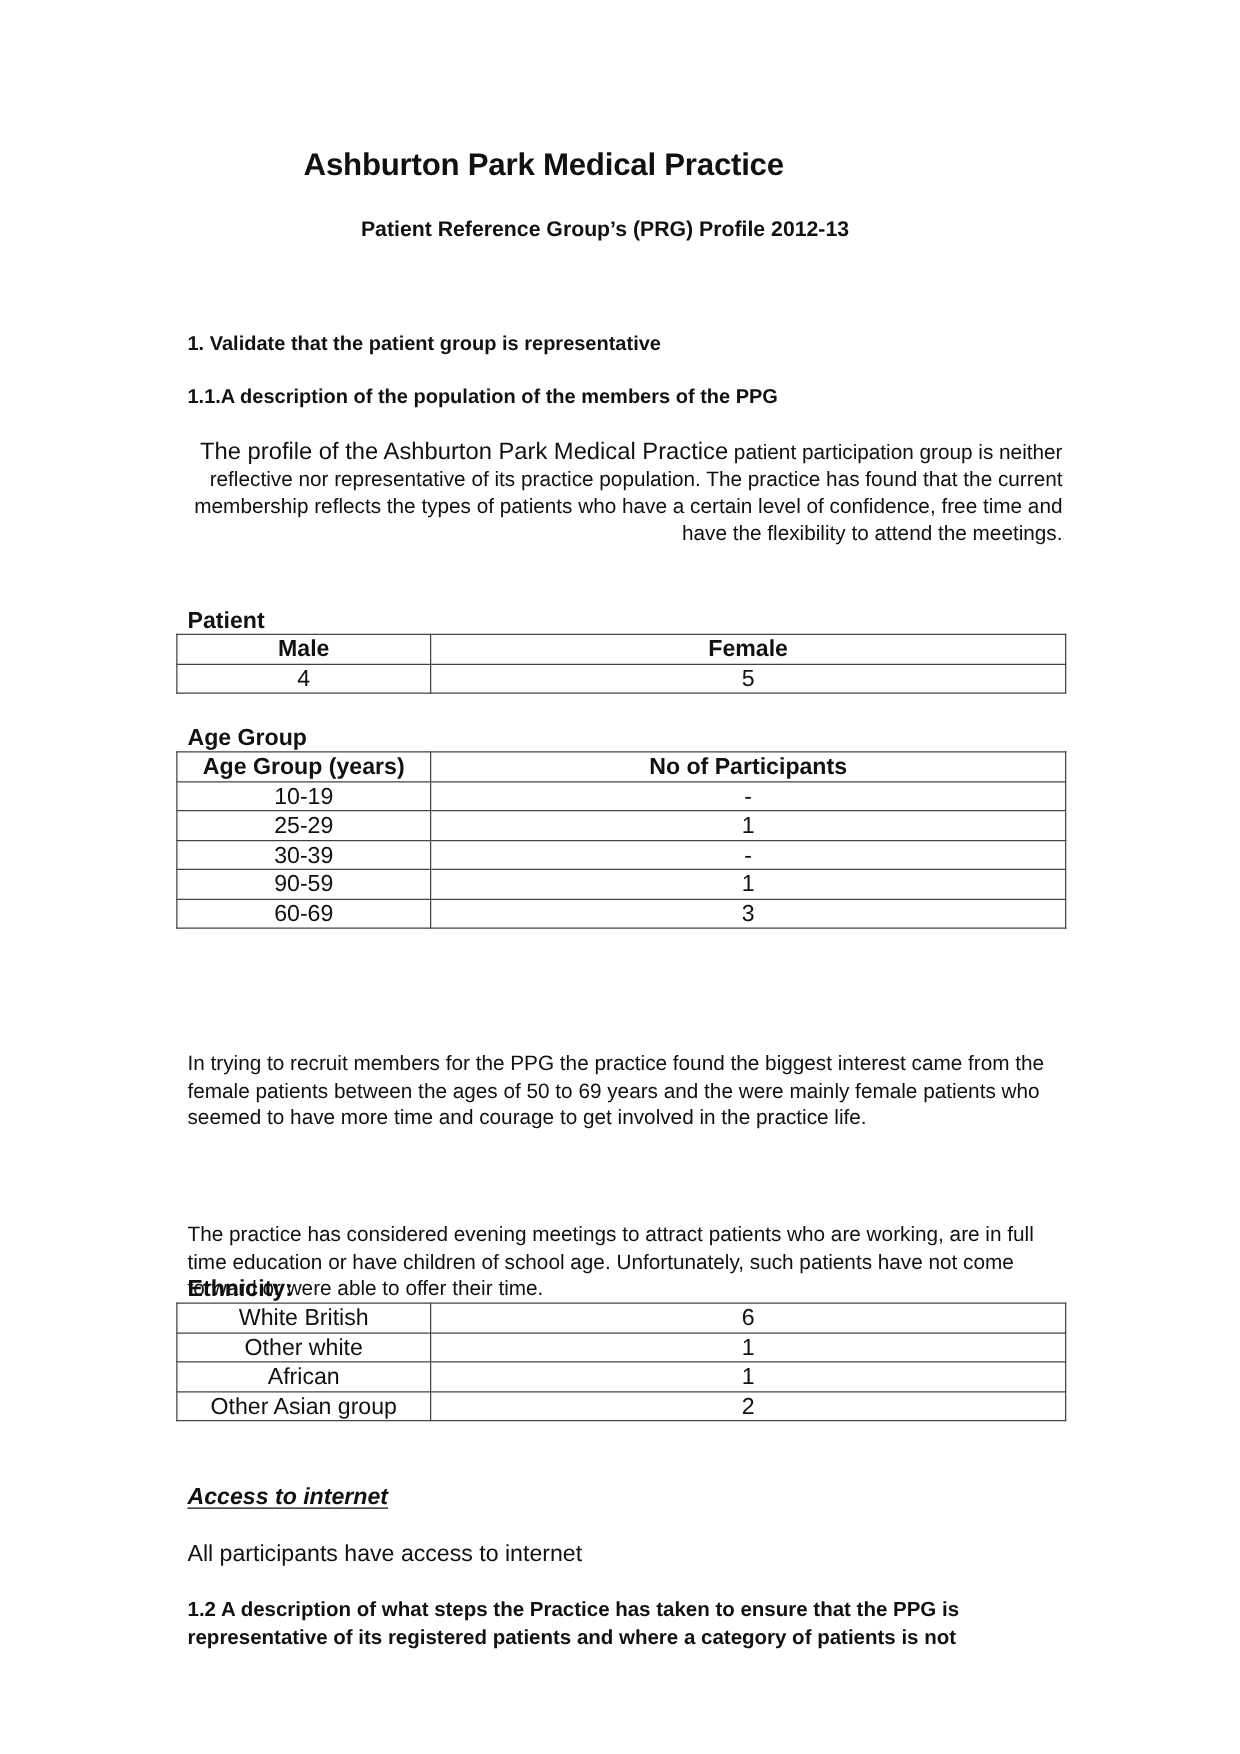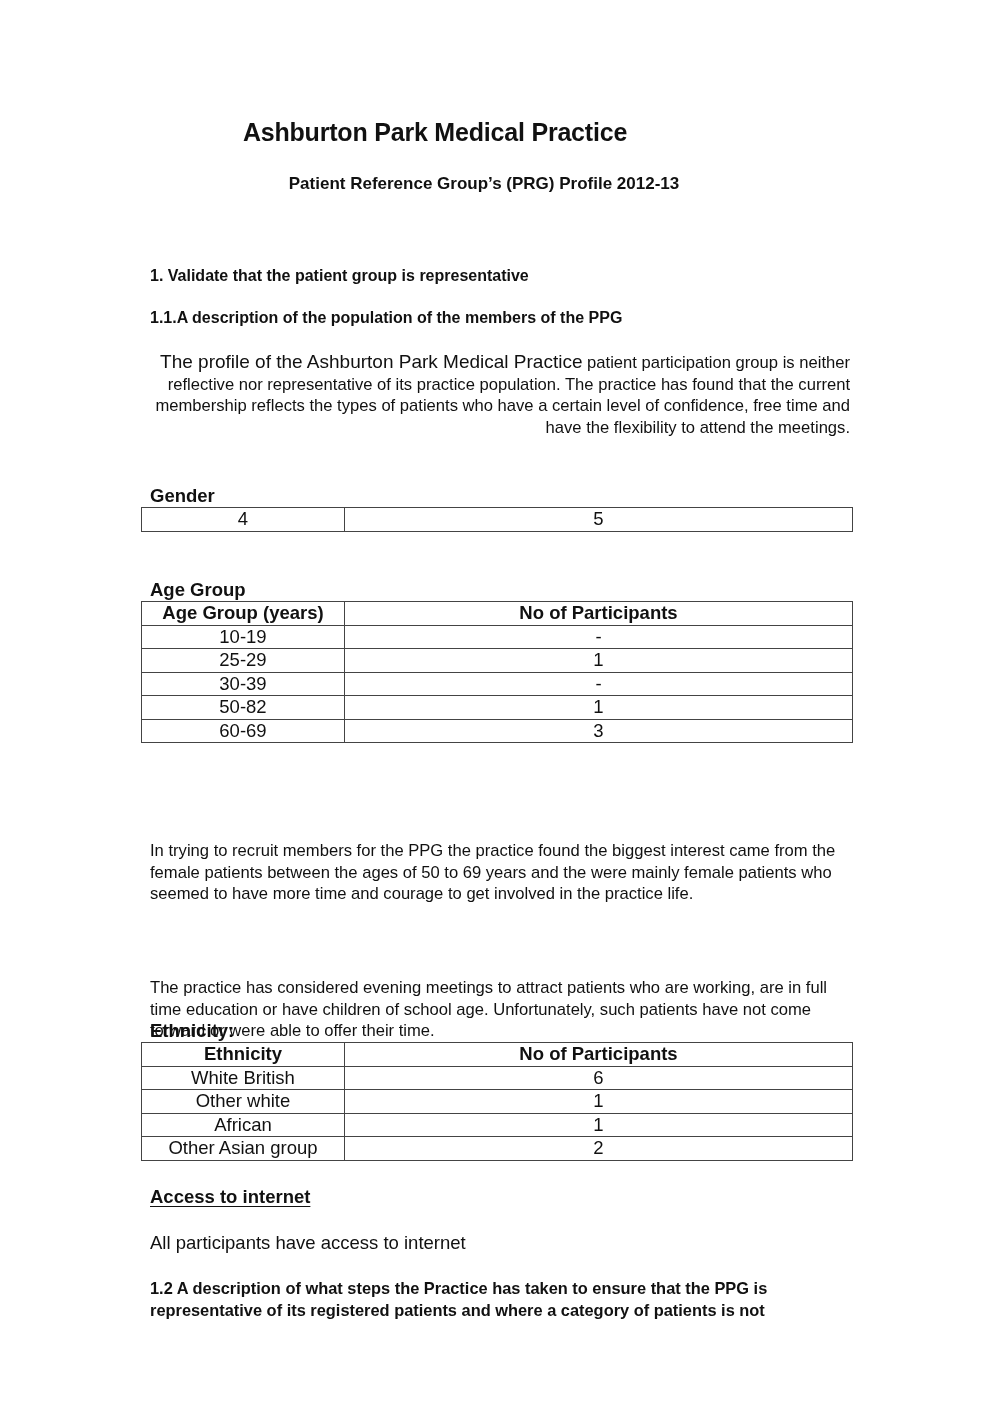--- a/index.html
+++ b/index.html
@@ -67,46 +67,51 @@
     }
     table.grid th { font-weight: bold; }
     table.grid col.c1 { width: 203px; }
     table.grid col.c2 { width: 508px; }
     .underline-head {
       left: 150px;
       font-size: 18.5px;
       font-weight: bold;
       text-decoration: underline;
       text-underline-offset: 3px;
+      font-style: italic;
     }
     .plain {
       left: 150px;
       font-size: 18.5px;
     }
   </style>
 </head>
 <body>
 
 <div class="abs title">Ashburton Park Medical Practice</div>
 <div class="abs subtitle">Patient Reference Group’s (PRG) Profile 2012-13</div>
 
 <div class="abs h-bold" style="top:267px;text-align:center;">1. Validate that the patient group is representative</div>
 <div class="abs h-bold" style="top:309px;">1.1.A description of the population of the members of the PPG</div>
 
 <div class="abs para" style="top:351px;text-align:right;">
   <span class="lead" style="white-space:pre;"> The profile of the Ashburton Park Medical Practice</span><span> patient participation group is neither reflective nor representative of its practice population. The practice has found that the current membership reflects the types of patients who have a certain level of confidence, free time and have the flexibility to attend the meetings.</span>
 </div>
 
-<div class="abs section-label" style="top:485px;">Gender</div>
+<div class="abs section-label" style="top:485px;">Patient</div>
 <table class="grid" style="top:507px;">
   <colgroup>
       <col class="c1">
       <col class="c2">
     </colgroup>
   <tbody>
+      <tr>
+    <th>Male</th>
+    <th>Female</th>
+  </tr>
   <tr>
     <td>4</td>
     <td>5</td>
   </tr>
 </tbody>
   </table>
 
 <div class="abs section-label" style="top:579px;">Age Group</div>
 <table class="grid" style="top:601px;">
   <colgroup>
@@ -124,44 +129,40 @@
   </tr>
   <tr>
     <td>25-29</td>
     <td>1</td>
   </tr>
   <tr>
     <td>30-39</td>
     <td>-</td>
   </tr>
   <tr>
-    <td>50-82</td>
+    <td>90-59</td>
     <td>1</td>
   </tr>
   <tr>
     <td>60-69</td>
     <td>3</td>
   </tr>
 </tbody>
   </table>
 
 <div class="abs para" style="top:840px;"> In trying to recruit members for the PPG the practice found the biggest interest came from the female patients between the ages of 50 to 69 years and the were mainly female  patients who seemed to have more time and courage to get involved in the practice life.</div>
 <div class="abs para" style="top:945px;margin-top:32px;"> The practice has considered evening meetings to attract patients who are working, are in full time education or have children of school age. Unfortunately, such patients have not come forward or were able to offer their time.</div>
 
 <div class="abs section-label" style="top:1020px;">Ethnicity:</div>
 <table class="grid" style="top:1042px;">
   <colgroup>
       <col class="c1">
       <col class="c2">
     </colgroup>
   <tbody>
-      <tr>
-    <th>Ethnicity</th>
-    <th>No of Participants</th>
-  </tr>
   <tr>
     <td>White British</td>
     <td>6</td>
   </tr>
   <tr>
     <td>Other white</td>
     <td>1</td>
   </tr>
   <tr>
     <td>African</td>

